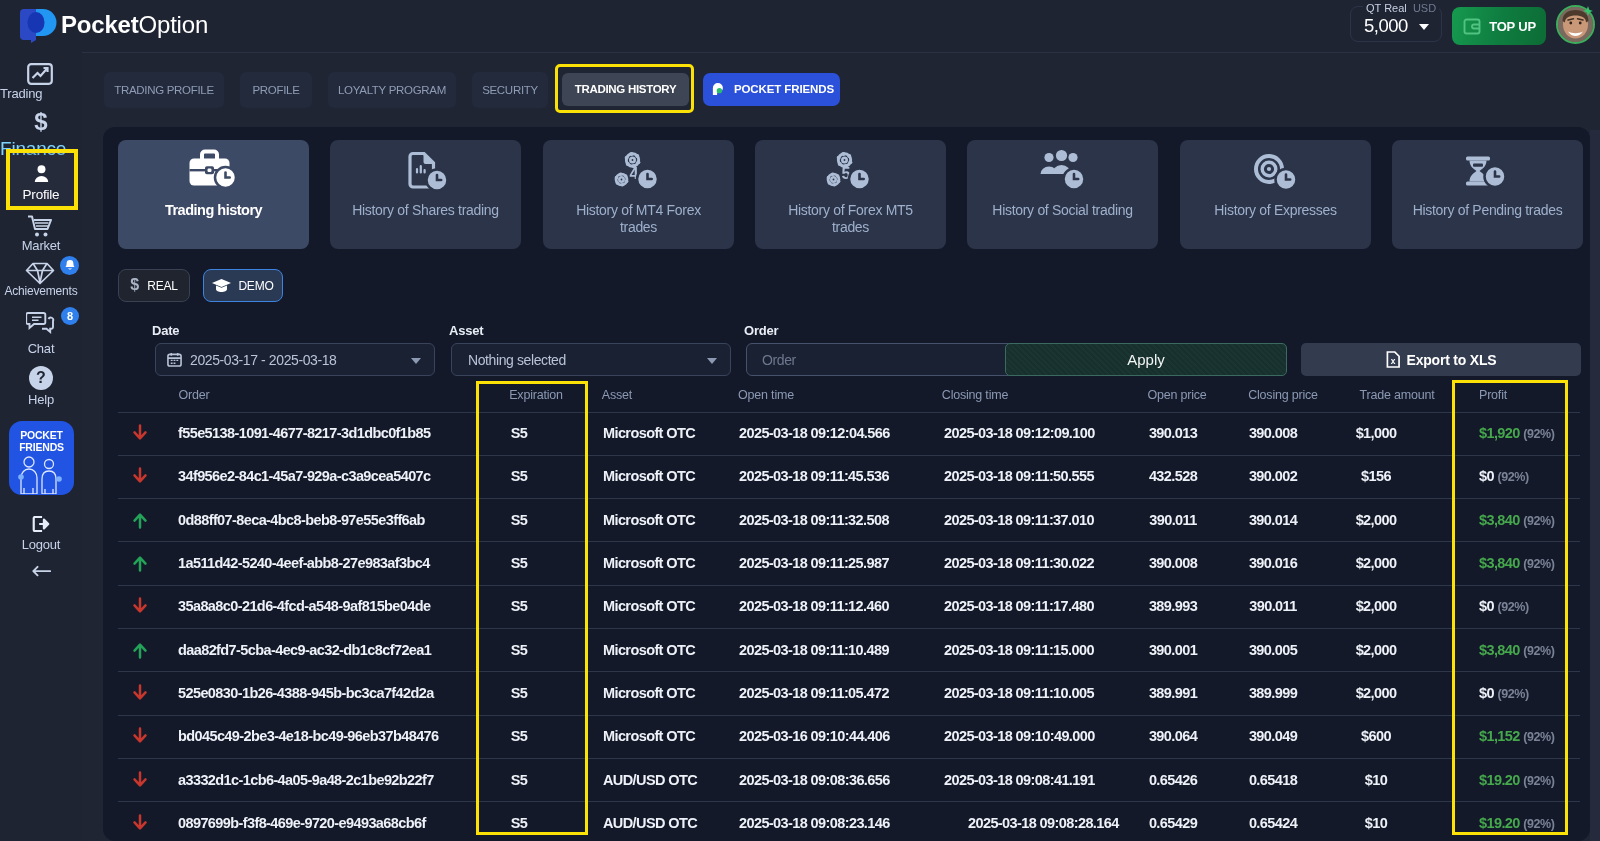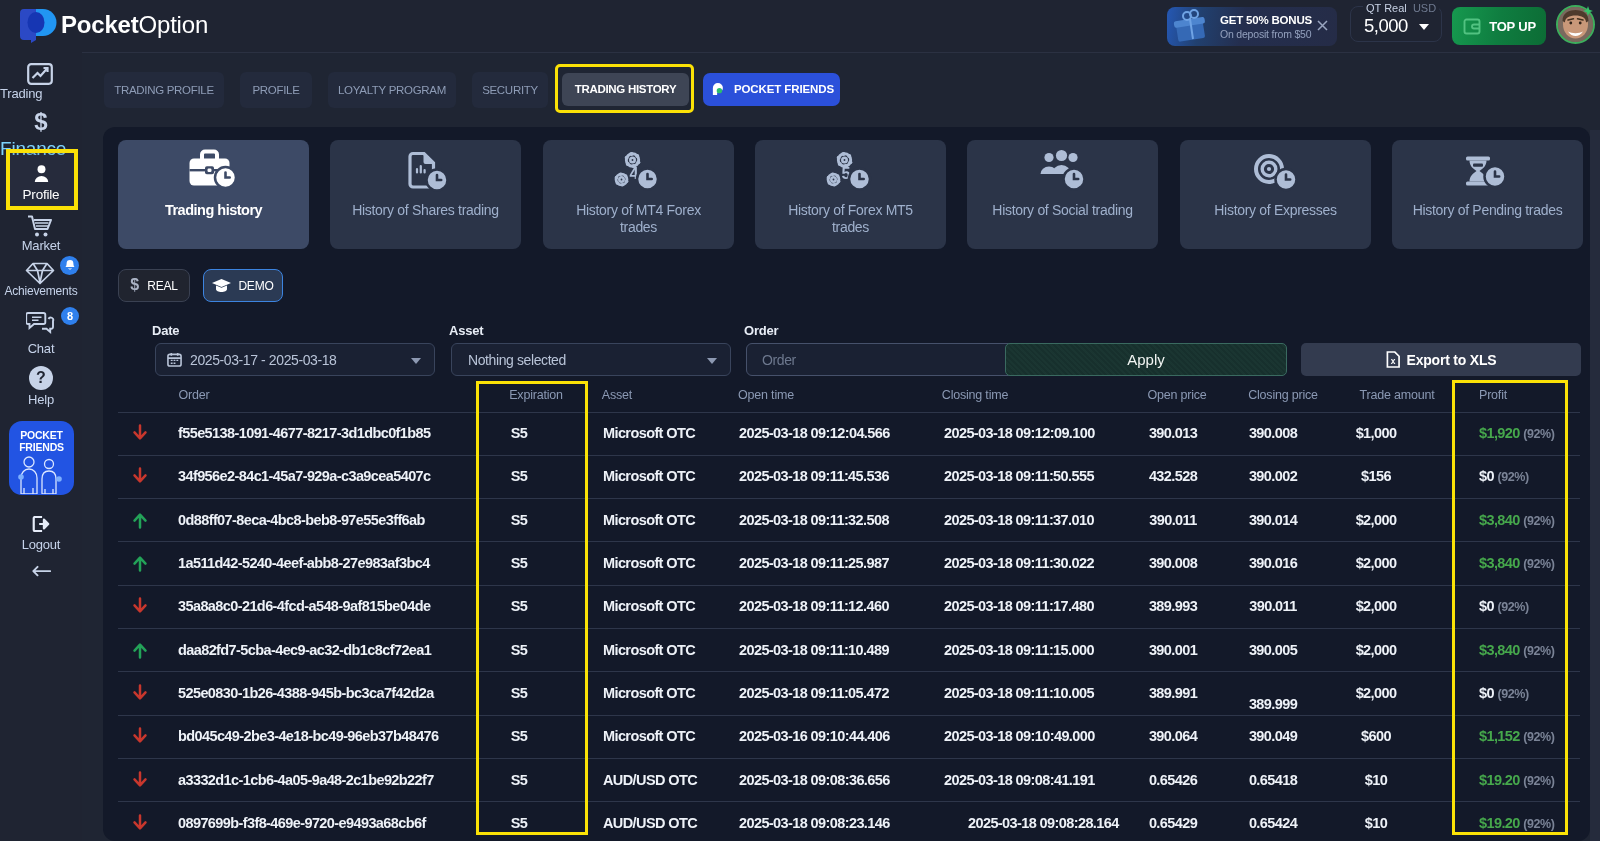--- a/index.html
+++ b/index.html
@@ -12,34 +12,20 @@
 .finput { position:absolute; height:33px; background:#1a2133; border:1px solid #39445c; border-radius:6px; display:flex; align-items:center; font-size:14px; letter-spacing:-0.4px;margin-left:38px; }
 </style></head>
 <body>
 <div style="position:absolute;left:0;top:0;width:1600px;height:53px;background:#1f2432;border-bottom:1px solid #2b3142">
     <svg width="40" height="34" viewBox="0 0 40 34" style="position:absolute;left:17px;top:9px">
 <path d="M3 4 a4 4 0 0 1 4-4 h12 v31 l-5 3 v-3 h-7 a4 4 0 0 1 -4-4 z" fill="#2b49c5"></path>
 <path d="M19 0 h7 a13.5 13.5 0 0 1 0 27 h-7 z" fill="#2196f3"></path>
 <ellipse cx="19" cy="13.5" rx="8.5" ry="10.5" fill="#1636b3"></ellipse>
 </svg>
     <div style="position:absolute;left:61px;top:11px;font-size:24px;color:#fff;letter-spacing:-0.2px"><b>Pocket</b><span style="font-weight:normal">Option</span></div>
-    <div style="position:absolute;left:1167px;top:7px;width:170px;height:39px;border-radius:8px;background:linear-gradient(100deg,#2558b4 0%,#21406f 20%,#242e4e 45%,#252c47 100%);overflow:hidden">
-<svg width="52" height="39" viewBox="0 0 52 39" style="position:absolute;left:0;top:0">
-<rect x="10" y="16" width="27" height="17" rx="2" fill="#3569b5" transform="rotate(-9 23 24)"></rect>
-<rect x="7" y="12" width="31" height="6.5" rx="2" fill="#4d85cf" transform="rotate(-9 23 16)"></rect>
-<circle cx="20" cy="9" r="4" fill="none" stroke="#6fa3e4" stroke-width="2"></circle>
-<circle cx="27" cy="7" r="4" fill="none" stroke="#6fa3e4" stroke-width="2"></circle>
-<path d="M23 12 l3 20" stroke="#6fa3e4" stroke-width="2"></path>
-</svg>
-<div style="position:absolute;left:53px;top:7px;color:#fff;font-weight:bold;font-size:11.5px;letter-spacing:-0.2px;white-space:nowrap">GET 50% BONUS</div>
-<div style="position:absolute;left:53px;top:21px;color:#93a0bd;font-size:10.5px;letter-spacing:-0.2px;white-space:nowrap">On deposit from $50</div>
-<svg width="11" height="11" viewBox="0 0 11 11" style="position:absolute;right:9px;top:13px">
-        <path d="M1 1 L10 10 M10 1 L1 10" stroke="#9aa6c0" stroke-width="1.5"></path>
-      </svg>
-</div>
     <div style="position:absolute;left:1350px;top:6px;width:92px;height:36px;border:1px solid #2c3449;border-radius:8px"></div>
     <div style="position:absolute;left:1363px;top:2px;font-size:11px;background:#1f2432;padding:0 3px;white-space:nowrap"><span style="color:#c7d1e4">QT Real</span> &nbsp;<span style="color:#6f7a90">USD</span></div>
     <div style="position:absolute;left:1364px;top:15px;font-size:18.5px;color:#fff;letter-spacing:-0.5px">5,000</div>
     <svg width="10" height="6" viewBox="0 0 10 6" style="position:absolute;left:1419px;top:24px">
       <path d="M0 0 h10 L5 6 z" fill="#fff"></path>
     </svg>
     <div style="position:absolute;left:1452px;top:7px;width:94px;height:38px;border-radius:8px;background:linear-gradient(100deg,#16994f 0%,#0f7d40 50%,#0c6c35 100%);display:flex;align-items:center;justify-content:center;gap:7px">
 <svg width="20" height="17" viewBox="0 0 20 17">
         <path d="M2.5 3.5 a2 2 0 0 1 2-2 h11 a2 2 0 0 1 2 2 v10 a2 2 0 0 1 -2 2 h-11 a2 2 0 0 1 -2-2 z" fill="none" stroke="#52c281" stroke-width="1.9"></path>
         <path d="M17.5 6.5 h-5.5 a2 2 0 0 0 0 4 h5.5" fill="none" stroke="#52c281" stroke-width="1.9"></path>
@@ -366,21 +352,21 @@
 <div style="position:absolute;left:118px;width:1462px;top:671.3px;height:1px;background:#2e364a"></div>
 <svg width="16" height="18" viewBox="0 0 16 18" style="position:absolute;left:132px;top:683.9px">
     <path d="M8 1.5 v12.5 M2.5 8.4 L8 14.4 L13.5 8.4" stroke="#c8372d" stroke-width="2.5" fill="none" stroke-linecap="round" stroke-linejoin="round"></path>
   </svg>
 <div class="tv" style="position:absolute;left:178px;top:692.9px;transform:translateY(-50%);white-space:nowrap;">525e0830-1b26-4388-945b-bc3ca7f42d2a</div>
 <div class="tv" style="position:absolute;left:519px;top:692.9px;transform:translate(-50%,-50%);white-space:nowrap;">S5</div>
 <div class="tv" style="position:absolute;left:603px;top:692.9px;transform:translateY(-50%);white-space:nowrap;">Microsoft OTC</div>
 <div class="tv" style="position:absolute;left:739px;top:692.9px;transform:translateY(-50%);white-space:nowrap;">2025-03-18 09:11:05.472</div>
 <div class="tv" style="position:absolute;left:944px;top:692.9px;transform:translateY(-50%);white-space:nowrap;">2025-03-18 09:11:10.005</div>
 <div class="tv" style="position:absolute;left:1173px;top:692.9px;transform:translate(-50%,-50%);white-space:nowrap;">389.991</div>
-<div class="tv" style="position:absolute;left:1273px;top:692.9px;transform:translate(-50%,-50%);white-space:nowrap;margin-top:11px;">389.999</div>
+<div class="tv" style="position:absolute;left:1273px;top:692.9px;transform:translate(-50%,-50%);white-space:nowrap;">389.999</div>
 <div class="tv" style="position:absolute;left:1376px;top:692.9px;transform:translate(-50%,-50%);white-space:nowrap;">$2,000</div>
 <div class="tv" style="position:absolute;left:1479px;top:692.9px;transform:translateY(-50%);white-space:nowrap;"><span style="color:#eef2f8">$0</span> <span class="pct">(92%)</span></div>
 <div style="position:absolute;left:118px;width:1462px;top:714.6px;height:1px;background:#2e364a"></div>
 <svg width="16" height="18" viewBox="0 0 16 18" style="position:absolute;left:132px;top:727.2px">
     <path d="M8 1.5 v12.5 M2.5 8.4 L8 14.4 L13.5 8.4" stroke="#c8372d" stroke-width="2.5" fill="none" stroke-linecap="round" stroke-linejoin="round"></path>
   </svg>
 <div class="tv" style="position:absolute;left:178px;top:736.2px;transform:translateY(-50%);white-space:nowrap;">bd045c49-2be3-4e18-bc49-96eb37b48476</div>
 <div class="tv" style="position:absolute;left:519px;top:736.2px;transform:translate(-50%,-50%);white-space:nowrap;">S5</div>
 <div class="tv" style="position:absolute;left:603px;top:736.2px;transform:translateY(-50%);white-space:nowrap;">Microsoft OTC</div>
 <div class="tv" style="position:absolute;left:739px;top:736.2px;transform:translateY(-50%);white-space:nowrap;">2025-03-16 09:10:44.406</div>

